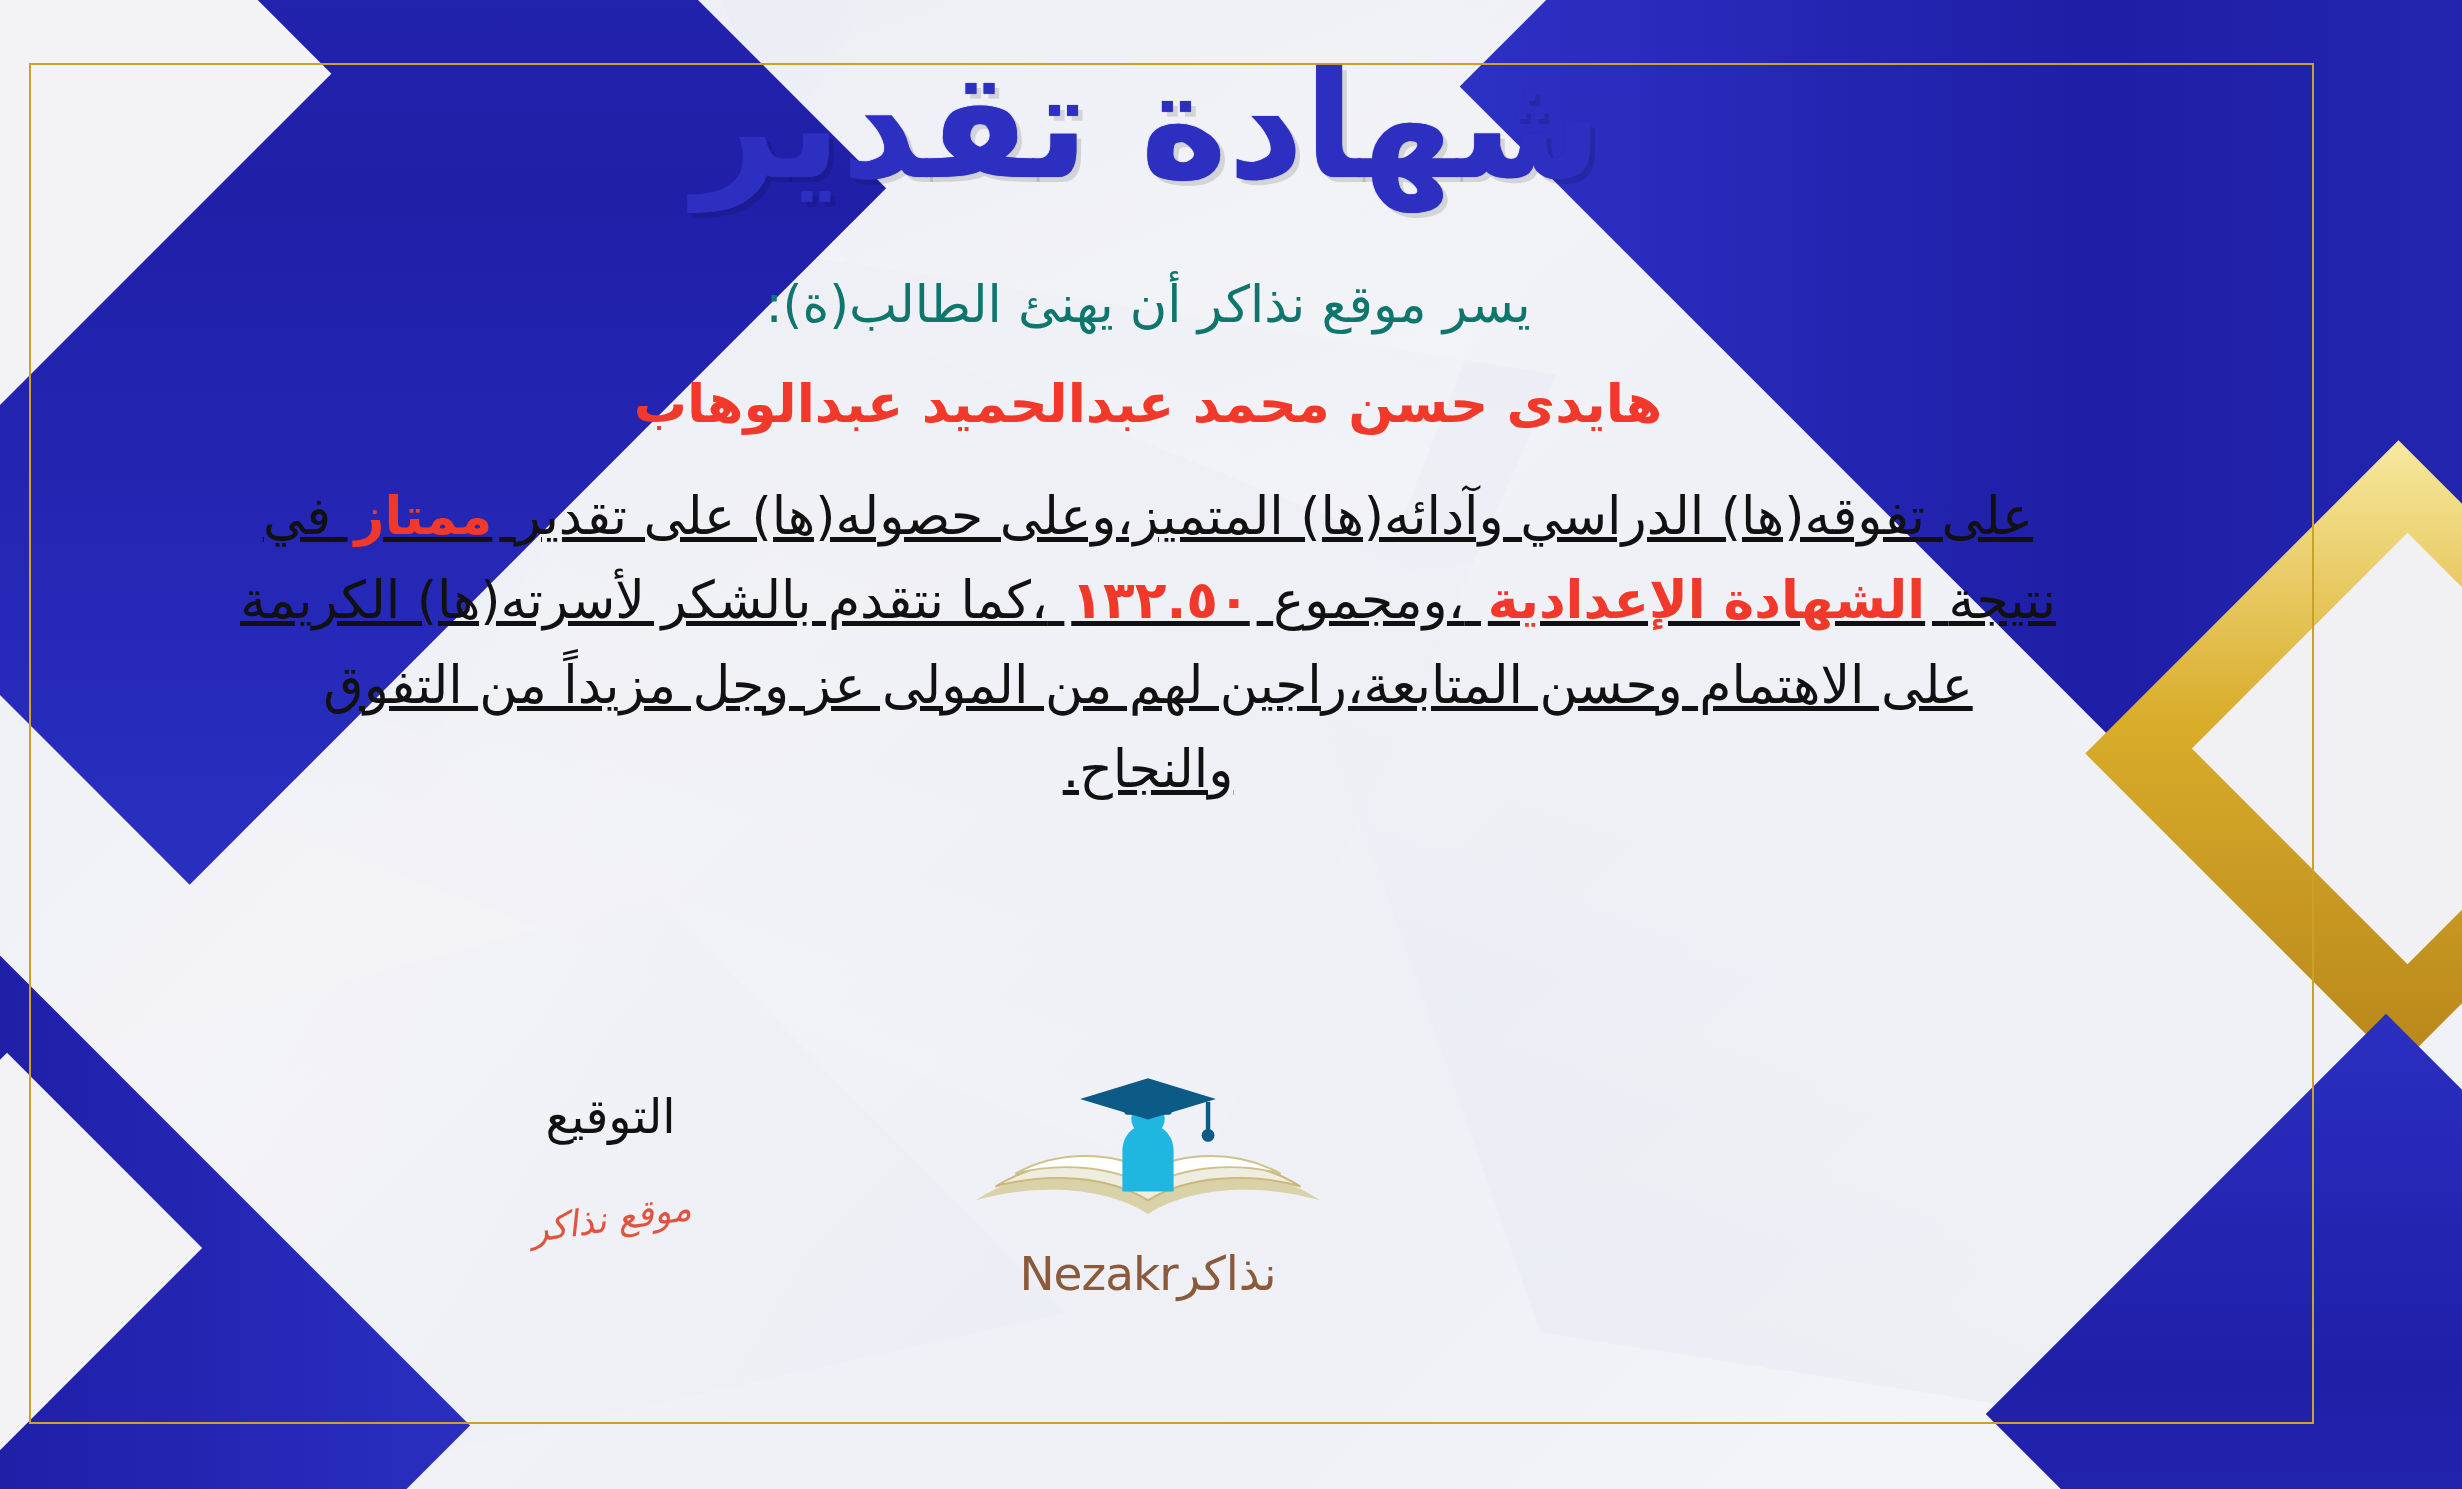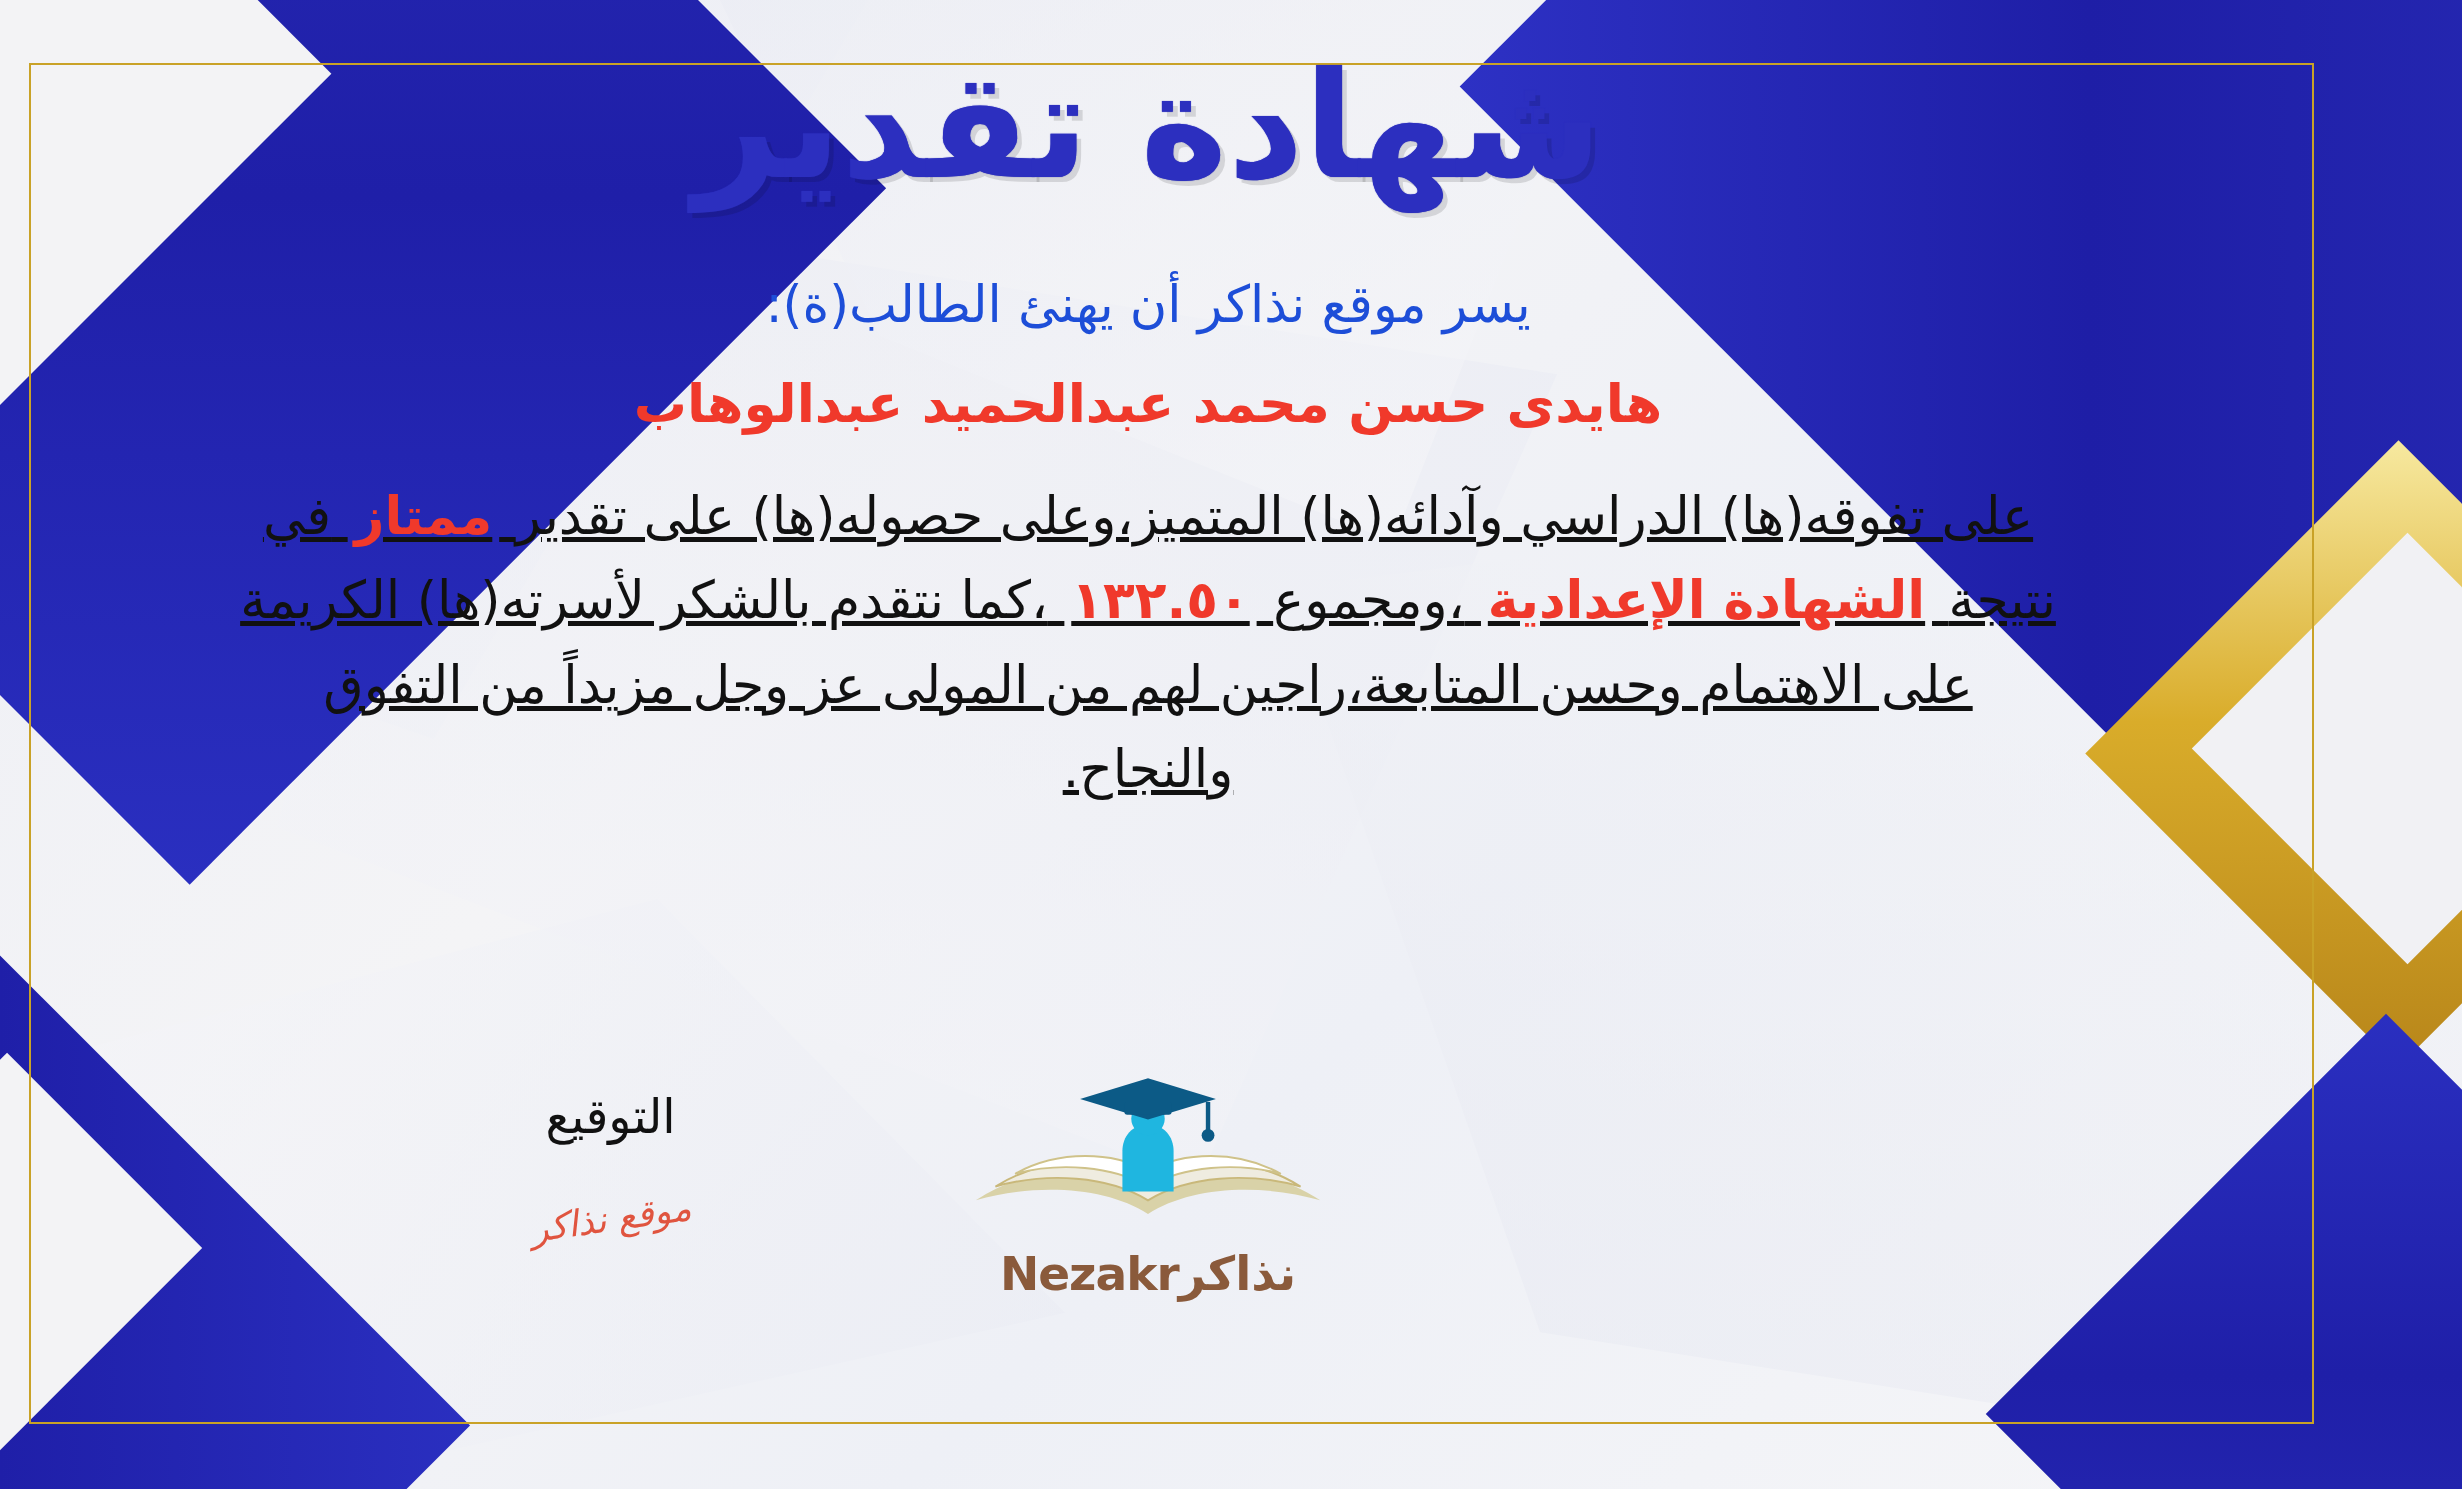--- a/index.html
+++ b/index.html
@@ -166,21 +166,21 @@
 
   .body-block {
     width: 1822px;
     margin-top: 64px;
     text-align: center;
     direction: rtl;
   }
 
   .line-greeting {
     font-size: 51px;
-    color: #1d4ed8;
+    color: #0f766e;
     margin-bottom: 39px;
   }
 
   .student-name {
     font-size: 53px;
     color: #f0392b;
     font-weight: 600;
     margin-bottom: 40px;
   }
 
@@ -237,21 +237,21 @@
     align-items: center;
   }
   .logo-mark {
     width: 374px;
     height: 163px;
     position: relative;
   }
   .logo-text {
     margin-top: 5.9px;
     font-size: 47px;
-    font-weight: bold;
+    font-weight: normal;
     color: #8a5a3b;
     letter-spacing: -1px;
   }
 </style>
 </head>
 <body>
 
 <div class="certificate">
 
   <div class="bg-base"></div>

